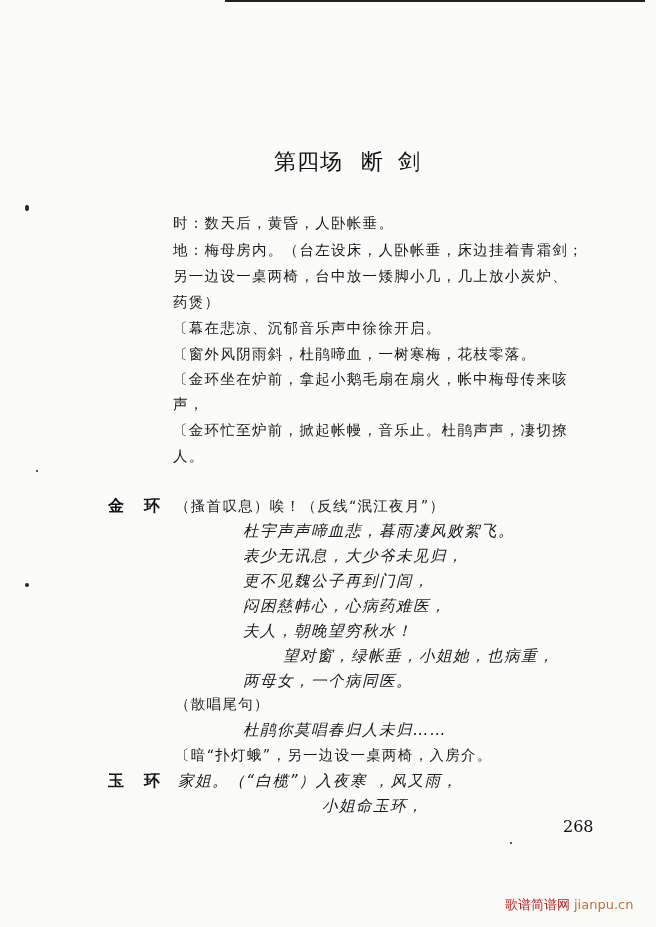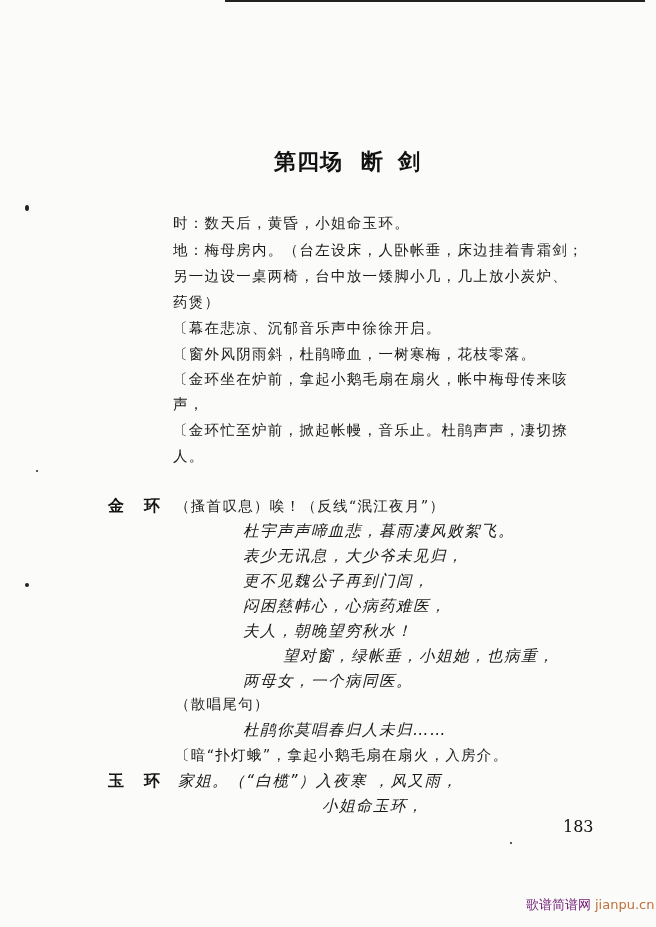--- a/index.html
+++ b/index.html
@@ -3,47 +3,47 @@
   <meta charset="utf-8">
   <style>
     html, body { margin: 0; padding: 0; }
     body {
       width: 656px; height: 927px; position: relative; overflow: hidden;
       background: #fbfbfa;
       font-family: "DejaVu Serif", "Liberation Serif", serif;
       color: #141414;
     }
     .topline { position: absolute; left: 225px; top: 0; width: 420px; height: 2px; background: #222; }
-    .title { position: absolute; left: 274px; top: 147px; font-size: 22px; font-weight: bold;
+    .title { position: absolute; left: 274px; top: 147px; font-size: 22px; font-weight: normal;
       font-family: "DejaVu Sans", "Liberation Sans", sans-serif; letter-spacing: 1px; color: #111; }
     .title .gap1 { display: inline-block; width: 18px; }
     .title .gap2 { display: inline-block; width: 14px; }
     .line { position: absolute; font-size: 15px; white-space: nowrap; line-height: 20px; color: #1a1a1a; }
     .stage { font-size: 14.5px; letter-spacing: 1.3px; }
     .sung { font-family: "DejaVu Sans", "Liberation Sans", sans-serif; font-size: 15.5px; letter-spacing: 1.5px; font-style: italic; }
     .speaker { position: absolute; font-size: 16px; font-weight: bold;
       font-family: Liberation Sans, sans-serif; letter-spacing: 0; }
     .speaker .gap { display: inline-block; width: 20px; }
     .pagenum { position: absolute; left: 563px; top: 817px; font-size: 16px; color: #111; }
     .dot { position: absolute; background: #222; border-radius: 50%; }
     .watermark { position: absolute; left: 505px; top: 896px; font-size: 13px; white-space: nowrap;
       font-family: "DejaVu Sans", "Liberation Sans", sans-serif; }
-    .watermark .cn { color: #701a75; margin-left: 21px; }
+    .watermark .cn { color: #b91c1c; }
     .watermark .en { color: #c0703a; margin-left: 4px; }
   </style>
 </head>
 <body>
 
 <div class="topline"></div>
 
 <div class="title">
   <span>第四场</span><span class="gap1"></span><span>断</span><span class="gap2"></span><span>剑</span>
 </div>
 
-<div class="line stage" style="left:173px; top:213px;">时：数天后，黄昏，小姐命玉环。</div>
+<div class="line stage" style="left:173px; top:213px;">时：数天后，黄昏，人卧帐垂。</div>
 <div class="line stage" style="left:173px; top:240px;">地：梅母房内。（台左设床，人卧帐垂，床边挂着青霜剑；</div>
 <div class="line stage" style="left:173px; top:266px;">另一边设一桌两椅，台中放一矮脚小几，几上放小炭炉、</div>
 <div class="line stage" style="left:173px; top:292px;font-family:Liberation Serif, serif;">药煲）</div>
 <div class="line stage" style="left:173px; top:318px;">〔幕在悲凉、沉郁音乐声中徐徐开启。</div>
 <div class="line stage" style="left:173px; top:344px;">〔窗外风阴雨斜，杜鹃啼血，一树寒梅，花枝零落。</div>
 <div class="line stage" style="left:173px; top:369px;">〔金环坐在炉前，拿起小鹅毛扇在扇火，帐中梅母传来咳</div>
 <div class="line stage" style="left:173px; top:394px;">声，</div>
 <div class="line stage" style="left:173px; top:420px;">〔金环忙至炉前，掀起帐幔，音乐止。杜鹃声声，凄切撩</div>
 <div class="line stage" style="left:173px; top:446px;">人。</div>
 
@@ -56,29 +56,29 @@
 <div class="line sung" style="left:243px; top:546px;">表少无讯息，大少爷未见归，</div>
 <div class="line sung" style="left:243px; top:571px;">更不见魏公子再到门闾，</div>
 <div class="line sung" style="left:243px; top:596px;">闷困慈帏心，心病药难医，</div>
 <div class="line sung" style="left:243px; top:621px;">夫人，朝晚望穷秋水！</div>
 <div class="line sung" style="left:243px; top:646px;margin-left:40px;">望对窗，绿帐垂，小姐她，也病重，</div>
 <div class="line sung" style="left:243px; top:671px;">两母女，一个病同医。</div>
 
 <div class="line stage" style="left:175px; top:694px;">（散唱尾句）</div>
 <div class="line sung" style="left:243px; top:720px;text-align:center;">杜鹃你莫唱春归人未归……</div>
 
-<div class="line stage" style="left:175px; top:745px;">〔暗“扑灯蛾”，拿起小鹅毛扇在扇火，入房介。</div>
+<div class="line stage" style="left:175px; top:745px;">〔暗“扑灯蛾”，另一边设一桌两椅，入房介。</div>
 
 <div class="speaker" style="left:108px; top:771px;">
   <span>玉</span><span class="gap"></span><span>环</span>
 </div>
 <div class="line sung" style="left:178px; top:771px;text-align:right;">家姐。（“白榄”）入夜寒 ，风又雨，</div>
 <div class="line sung" style="left:322px; top:796px;">小姐命玉环，</div>
 
-<div class="pagenum">183</div>
+<div class="pagenum">268</div>
 
 <div class="dot" style="left:25px; top:205px; width:4px; height:6px;"></div>
 <div class="dot" style="left:25px; top:583px; width:4px; height:4px;"></div>
 <div class="dot" style="left:36px; top:470px; width:2px; height:2px;"></div>
 <div class="dot" style="left:510px; top:842px; width:2px; height:2px;"></div>
 
 <div class="watermark">
   <span class="cn">歌谱简谱网</span><span class="en">jianpu.cn</span>
 </div>
 

